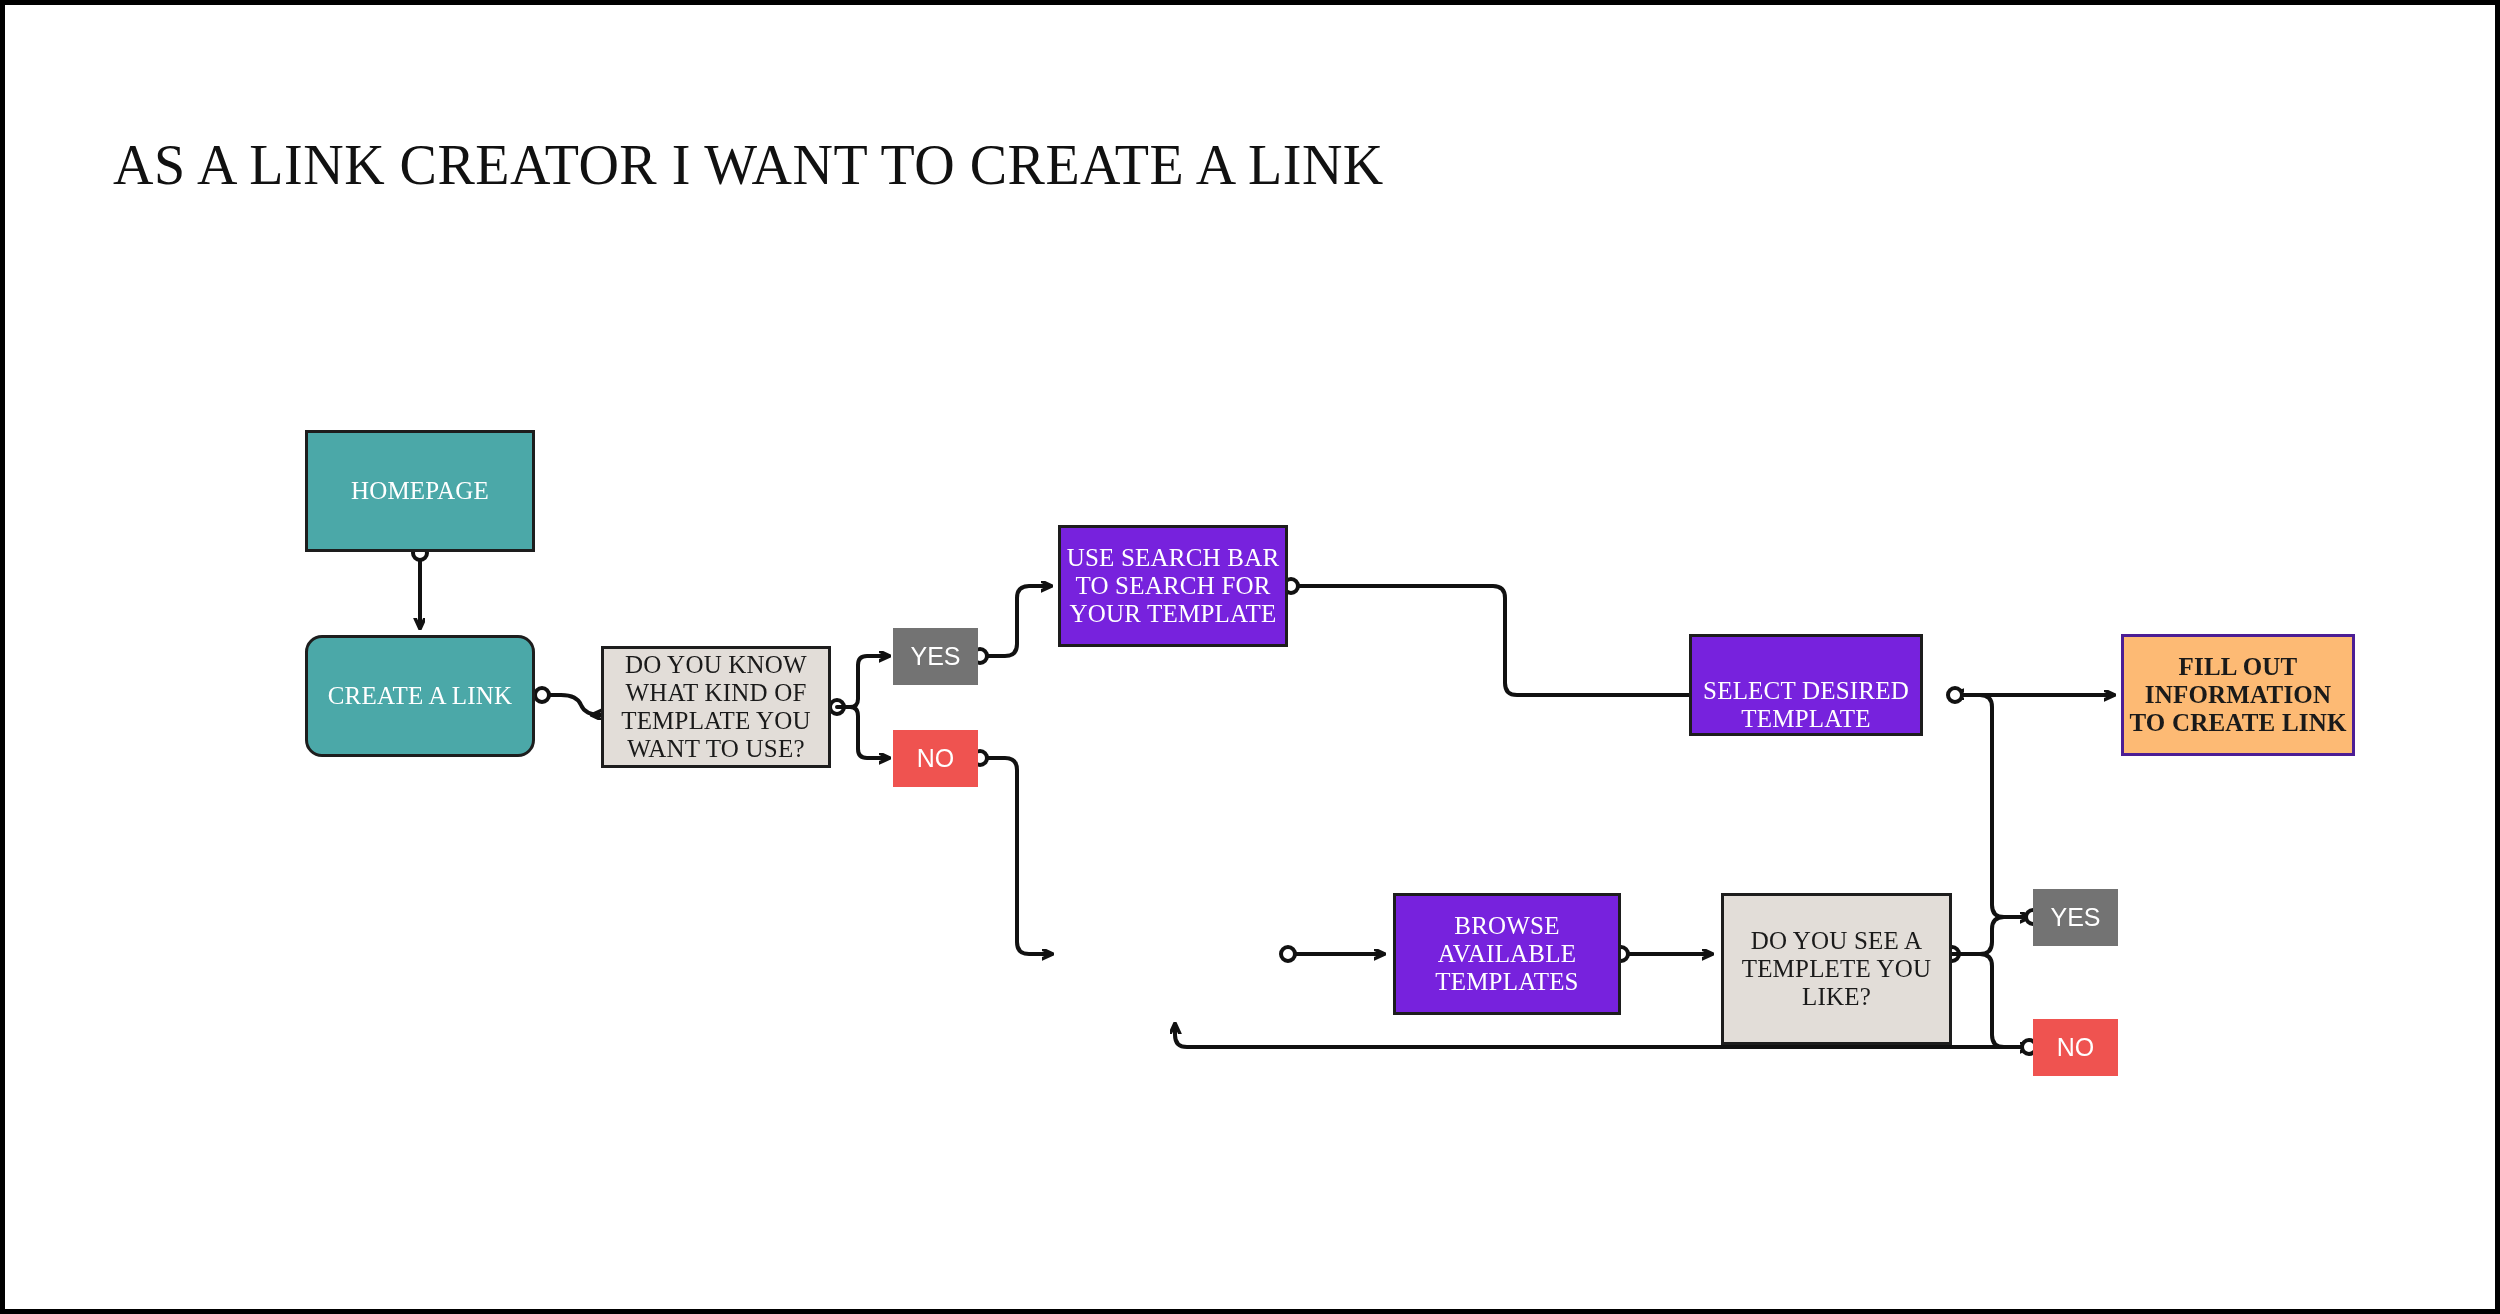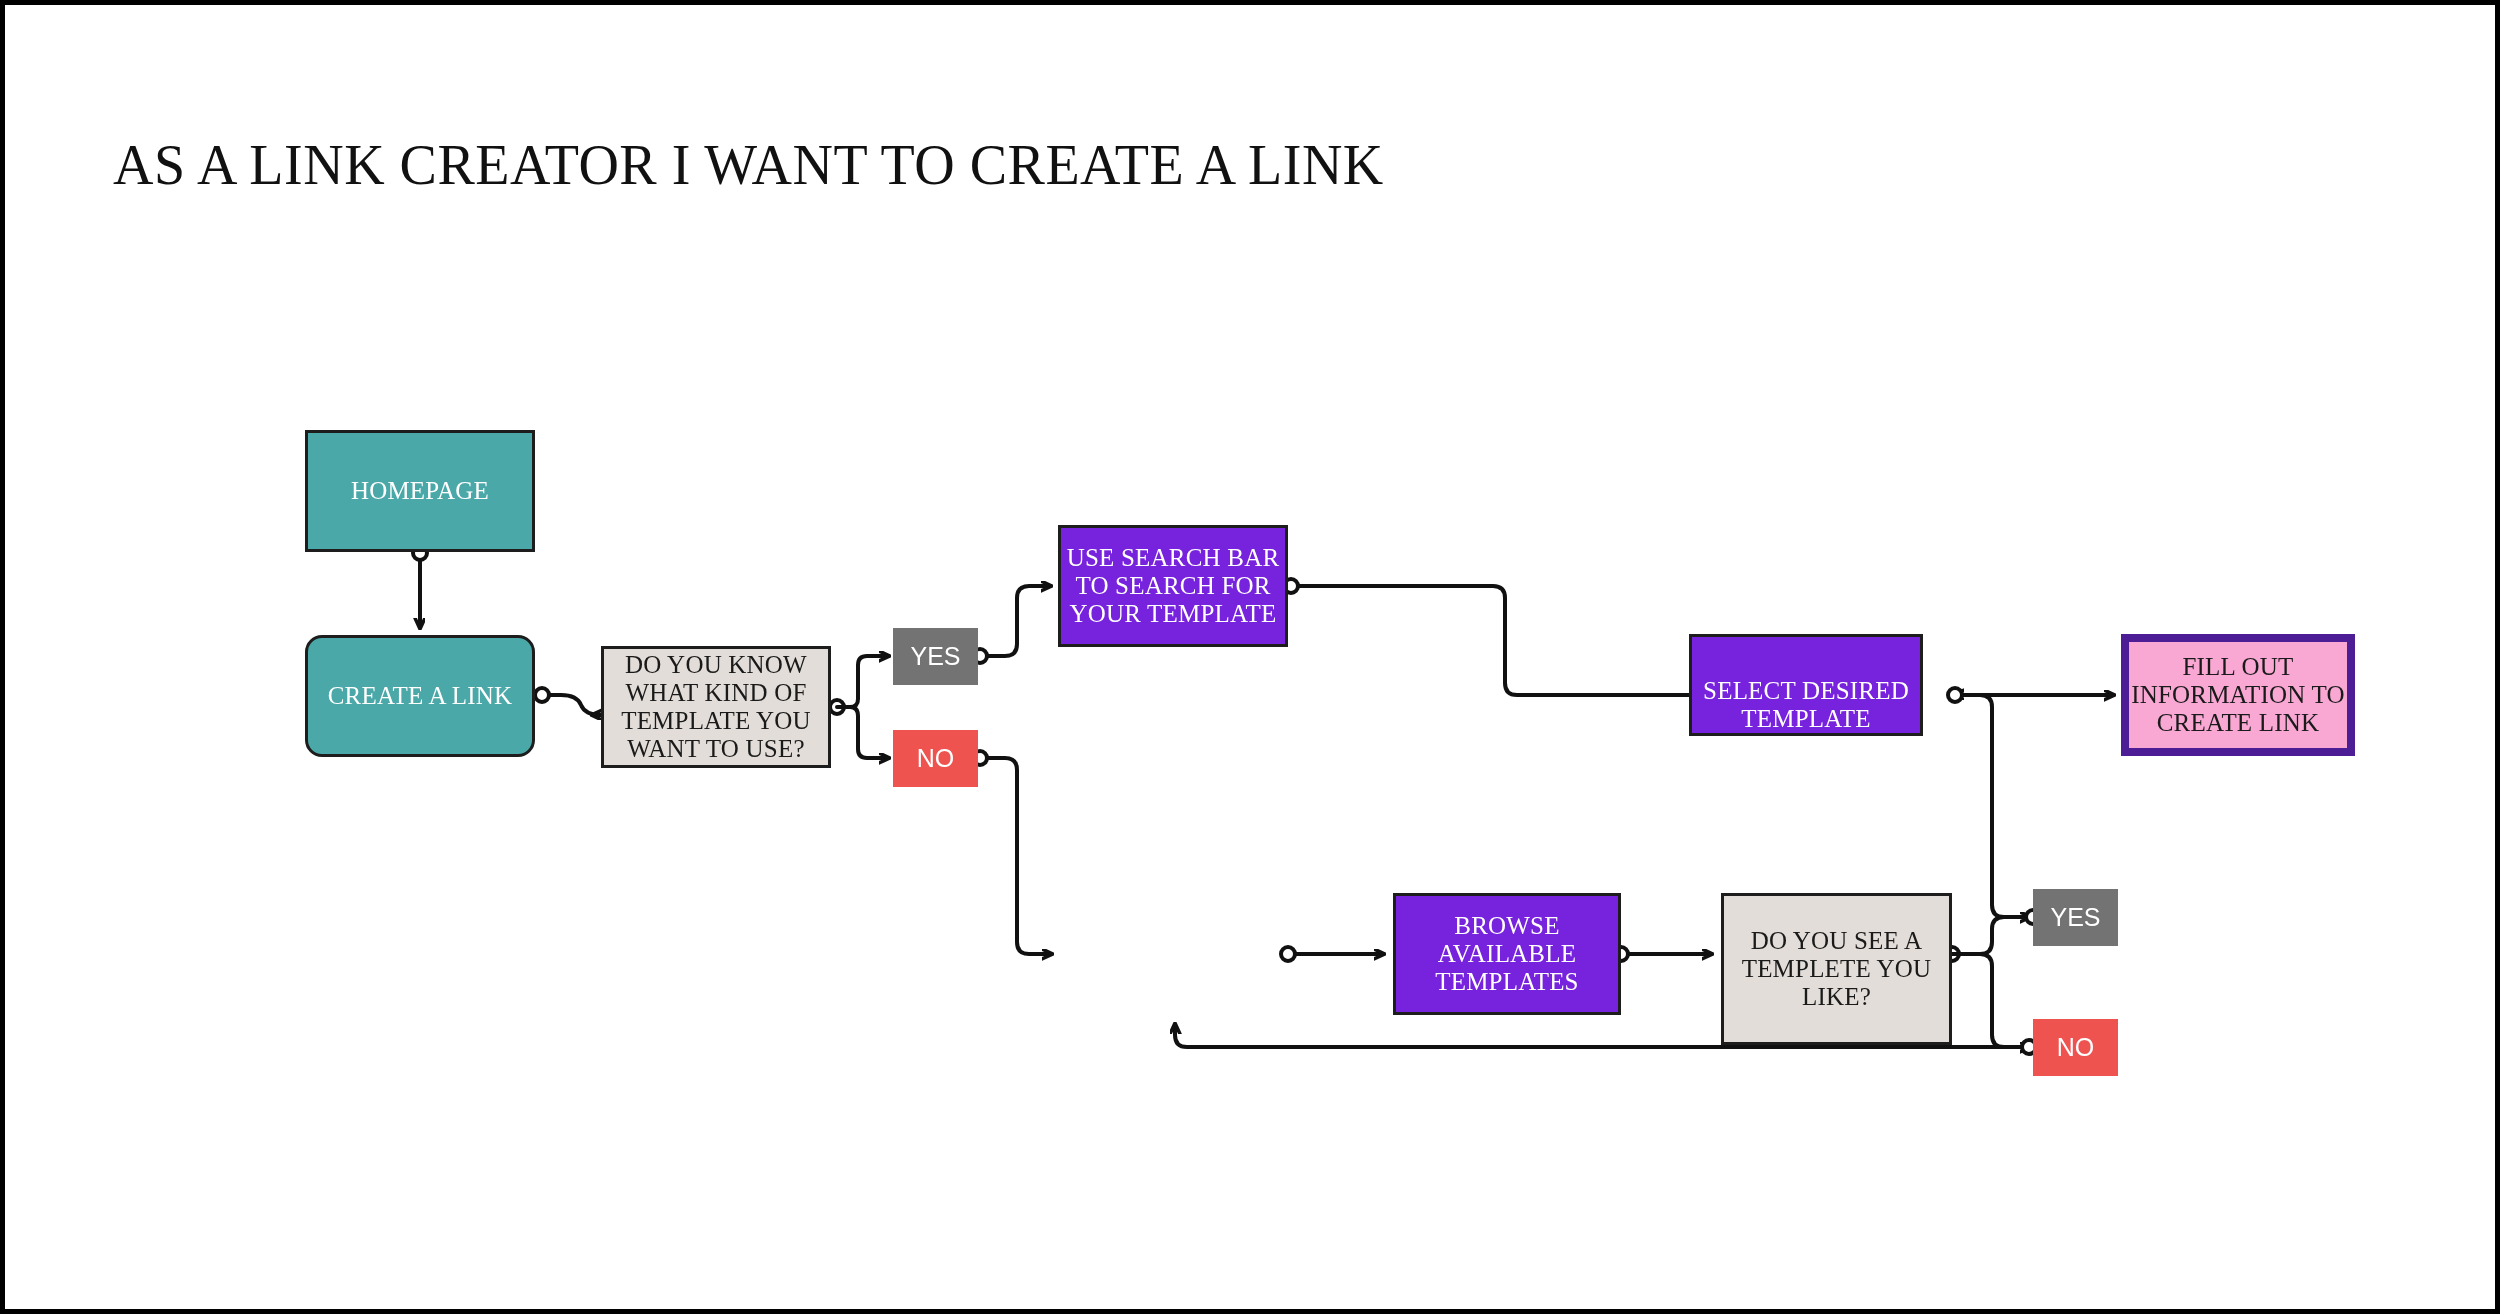--- a/index.html
+++ b/index.html
@@ -56,23 +56,24 @@
     background: #E2DDD8;
     border: 3px solid #1d1d1d;
     color: #1a1a1a;
   }
   .node.purple {
     background: #7722DD;
     border: 3px solid #1d1d1d;
     color: #ffffff;
   }
   .node.outline {
-    background: #f9a8d4;
-    border: 8px solid #4c1d95;
+    background: #fdba74;
+    border: 3px solid #4c1d95;
     color: #1a1a1a;
+    font-weight: bold;
   }
   .badge {
     position: absolute;
     box-sizing: border-box;
     display: flex;
     align-items: center;
     justify-content: center;
     font-family: "Liberation Sans", "DejaVu Sans", sans-serif;
     font-size: 25px;
     color: #ffffff;

